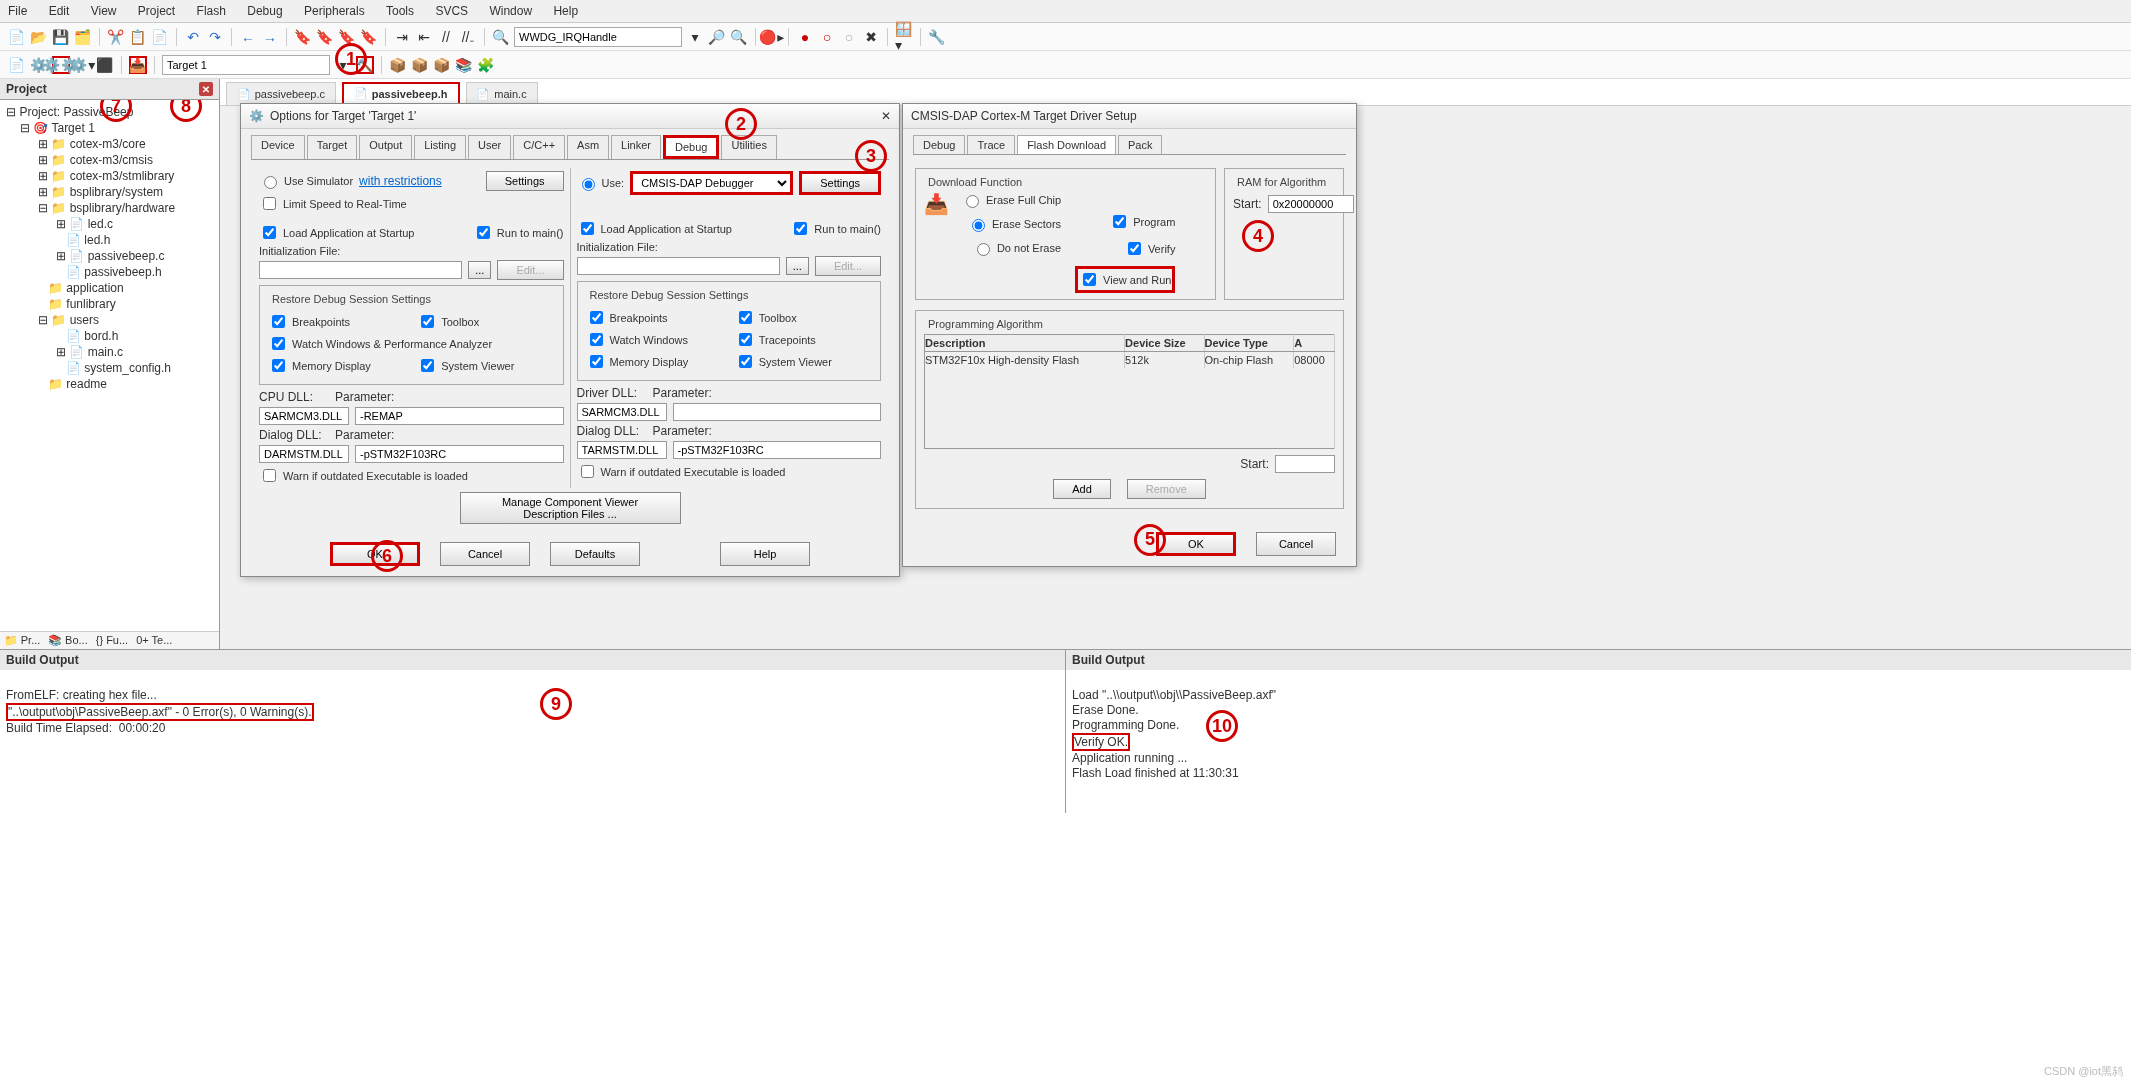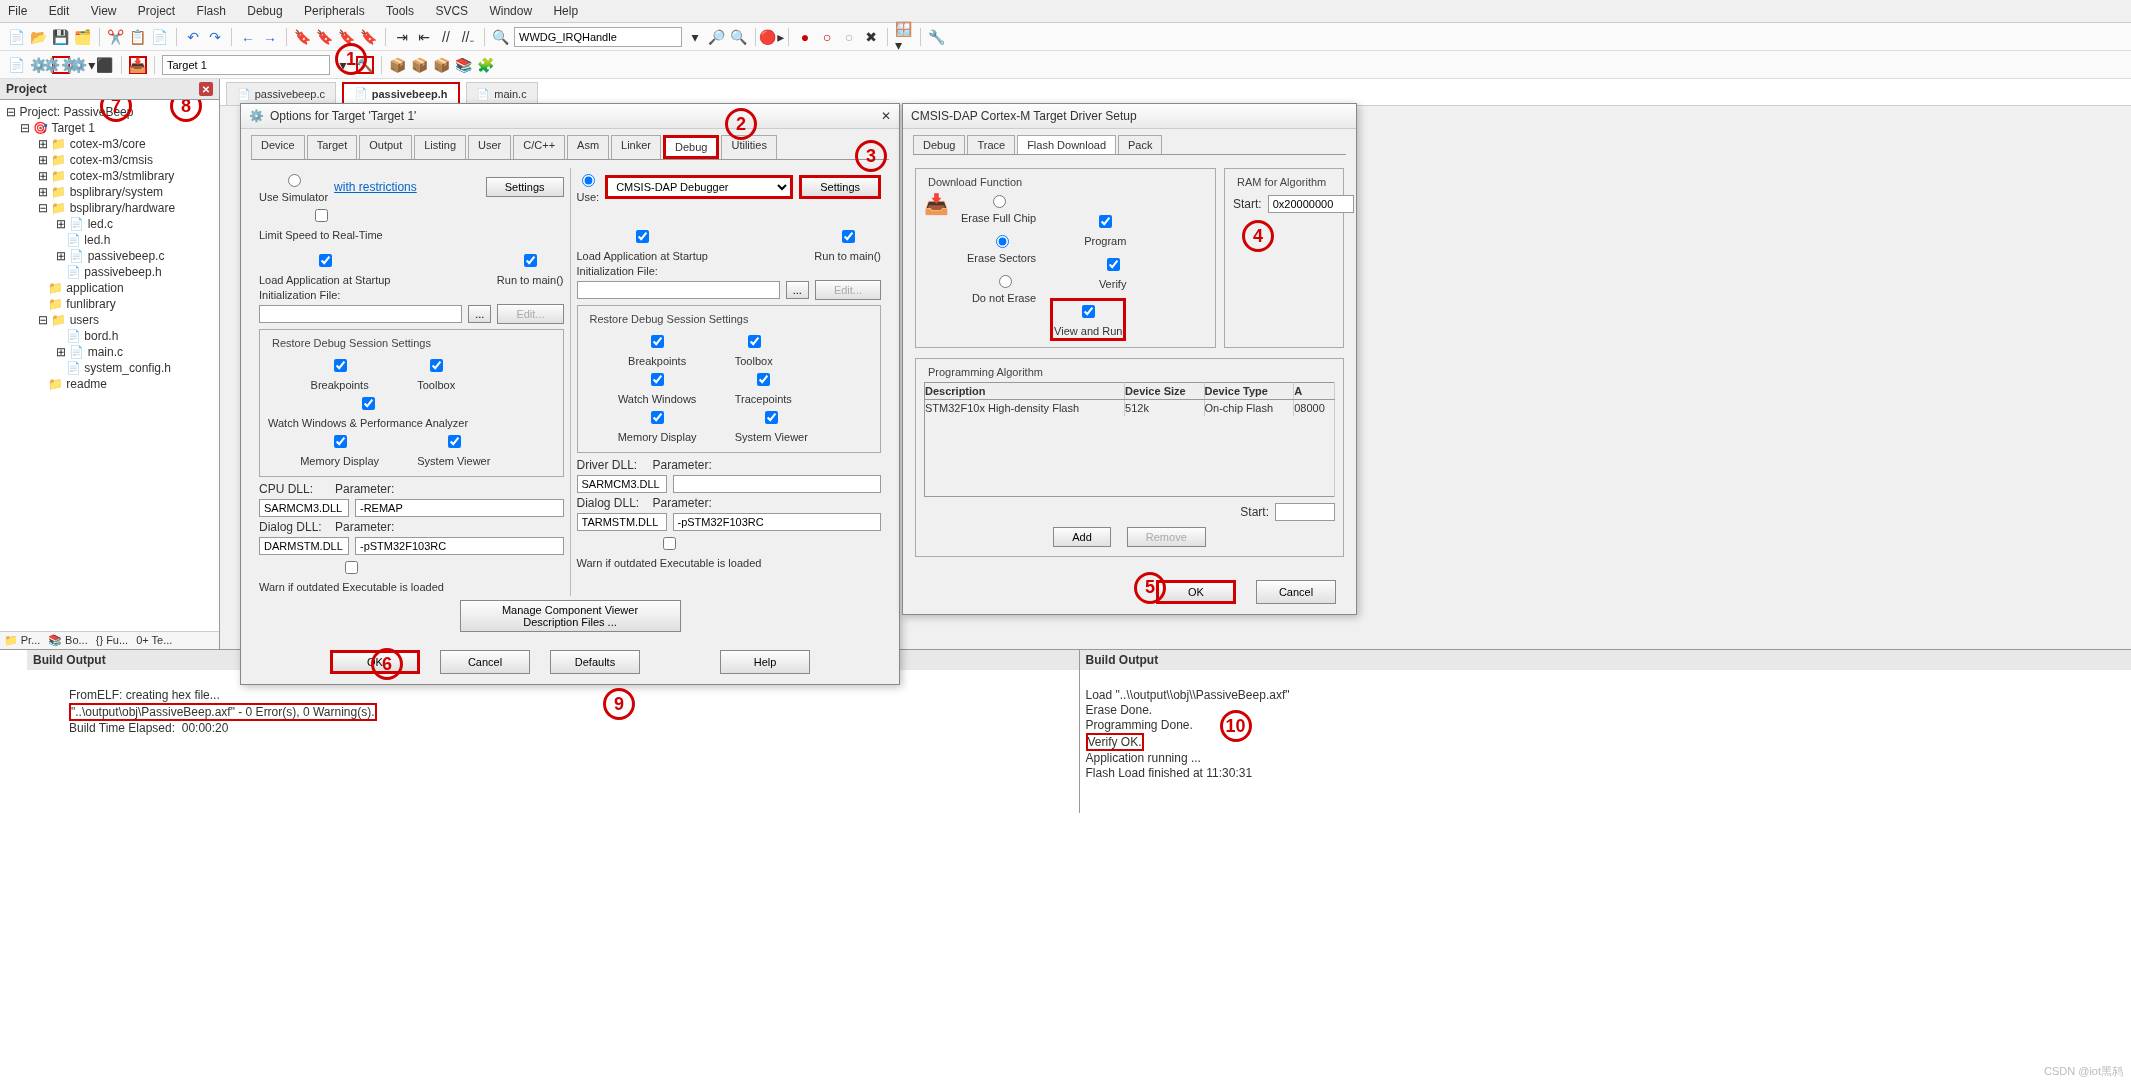--- a/index.html
+++ b/index.html
@@ -32,30 +32,30 @@
 .dlg-tab-row { display:flex; border-bottom:1px solid #999; }
 .dtab { padding: 3px 9px; border: 1px solid #aaa; border-bottom:none; margin-right: 2px; background: #eee; font-size:11px;}
 .dtab.active { background: #fff; }
 .dlg-body { padding: 8px 12px; }
 .row { display: flex; align-items: center; gap: 6px; margin: 3px 0; }
 .fieldset { border: 1px solid #aaa; padding: 6px 8px; margin: 5px 0; }
 .fs-title { font-size: 11px; color: #444; margin: -13px 0 4px 0; display:inline-block; background:#f0f0f0; padding:0 4px;}
 .inp { border: 1px solid #999; background: #fff; padding: 2px 4px; font-size: 11px; }
 .btn { border: 1px solid #888; background: linear-gradient(#fdfdfd,#e0e0e0); padding: 3px 18px; font-size: 11px; }
 .btn:disabled { color: #aaa; }
-.chklabel { font-size: 11px; display:flex; align-items:center; gap:4px;flex-direction:column;}
+.chklabel { font-size: 11px; display:flex; align-items:center; gap:4px;}
 .red-ring { position:absolute; border: 3px solid #d00000; border-radius: 50%; width: 32px; height: 32px; display:flex; align-items:center; justify-content:center; font-size:18px; font-weight:bold; color:#d00000; background:transparent; pointer-events:none; z-index:50;}
 .two-panel { display: flex; }
 .two-panel > .lp, .two-panel > .rp { flex:1; padding:0 6px; }
 .two-panel > .lp { border-right: 1px solid #bbb; }
 .algtable { width:100%; border: 1px solid #999; font-size:11px; border-collapse: collapse; }
 .algtable th, .algtable td { border-right:1px solid #ccc; padding:2px 0; text-align:left; }
 .algtable th { background:#eee; border-bottom:1px solid #999;}
 .dlg-btns { display:flex; justify-content:center; gap: 20px; padding: 10px; }
-.output-area { border-top: 1px solid #999; padding-left: 27px; }
+.output-area { border-top: 1px solid #999; }
 .output-title { background: #e8e8e8; padding: 3px 6px; font-weight: bold; }
 .output-body { font-family: 'Courier New', monospace; font-size: 12px; padding: 4px 6px; white-space: pre; }
 .bottom-grid { display:flex; }
 .bottom-grid > div { flex:1; }
 .bottom-grid > div:first-child { border-right: 1px solid #999; }
 .watermark { position: absolute; bottom: 2px; right: 8px; font-size: 11px; color: #bbb; }
 .link { color: #0066cc; text-decoration: underline; }
 .radio-col { display:flex; flex-direction:column; gap:8px; margin-left:6px;align-items:flex-end;}
 </style>
 </head>
@@ -481,21 +481,21 @@
       </div>
       <div class="red-ring" style="top:116px; right:82px;">4</div>
       <div class="red-ring" style="bottom:10px; right:190px;">5</div>
     </div>
   </div>
 </div>
 
 <div class="output-area bottom-grid">
   <div>
     <div class="output-title">Build Output</div>
-    <div class="output-body" style="position:relative;margin-left:36px;">
+    <div class="output-body" style="position:relative;">
 <span>FromELF: creating hex file...</span>
 <span style="border:2px solid #d00000; display:inline-block;">"..\output\obj\PassiveBeep.axf" - 0 Error(s), 0 Warning(s).</span>
 <span>Build Time Elapsed:  00:00:20</span>
 <div class="red-ring" style="top:18px; left:540px;">9</div>
     </div>
   </div>
   <div>
     <div class="output-title">Build Output</div>
     <div class="output-body" style="position:relative;">
 <span>Load "..\\output\\obj\\PassiveBeep.axf"</span>

